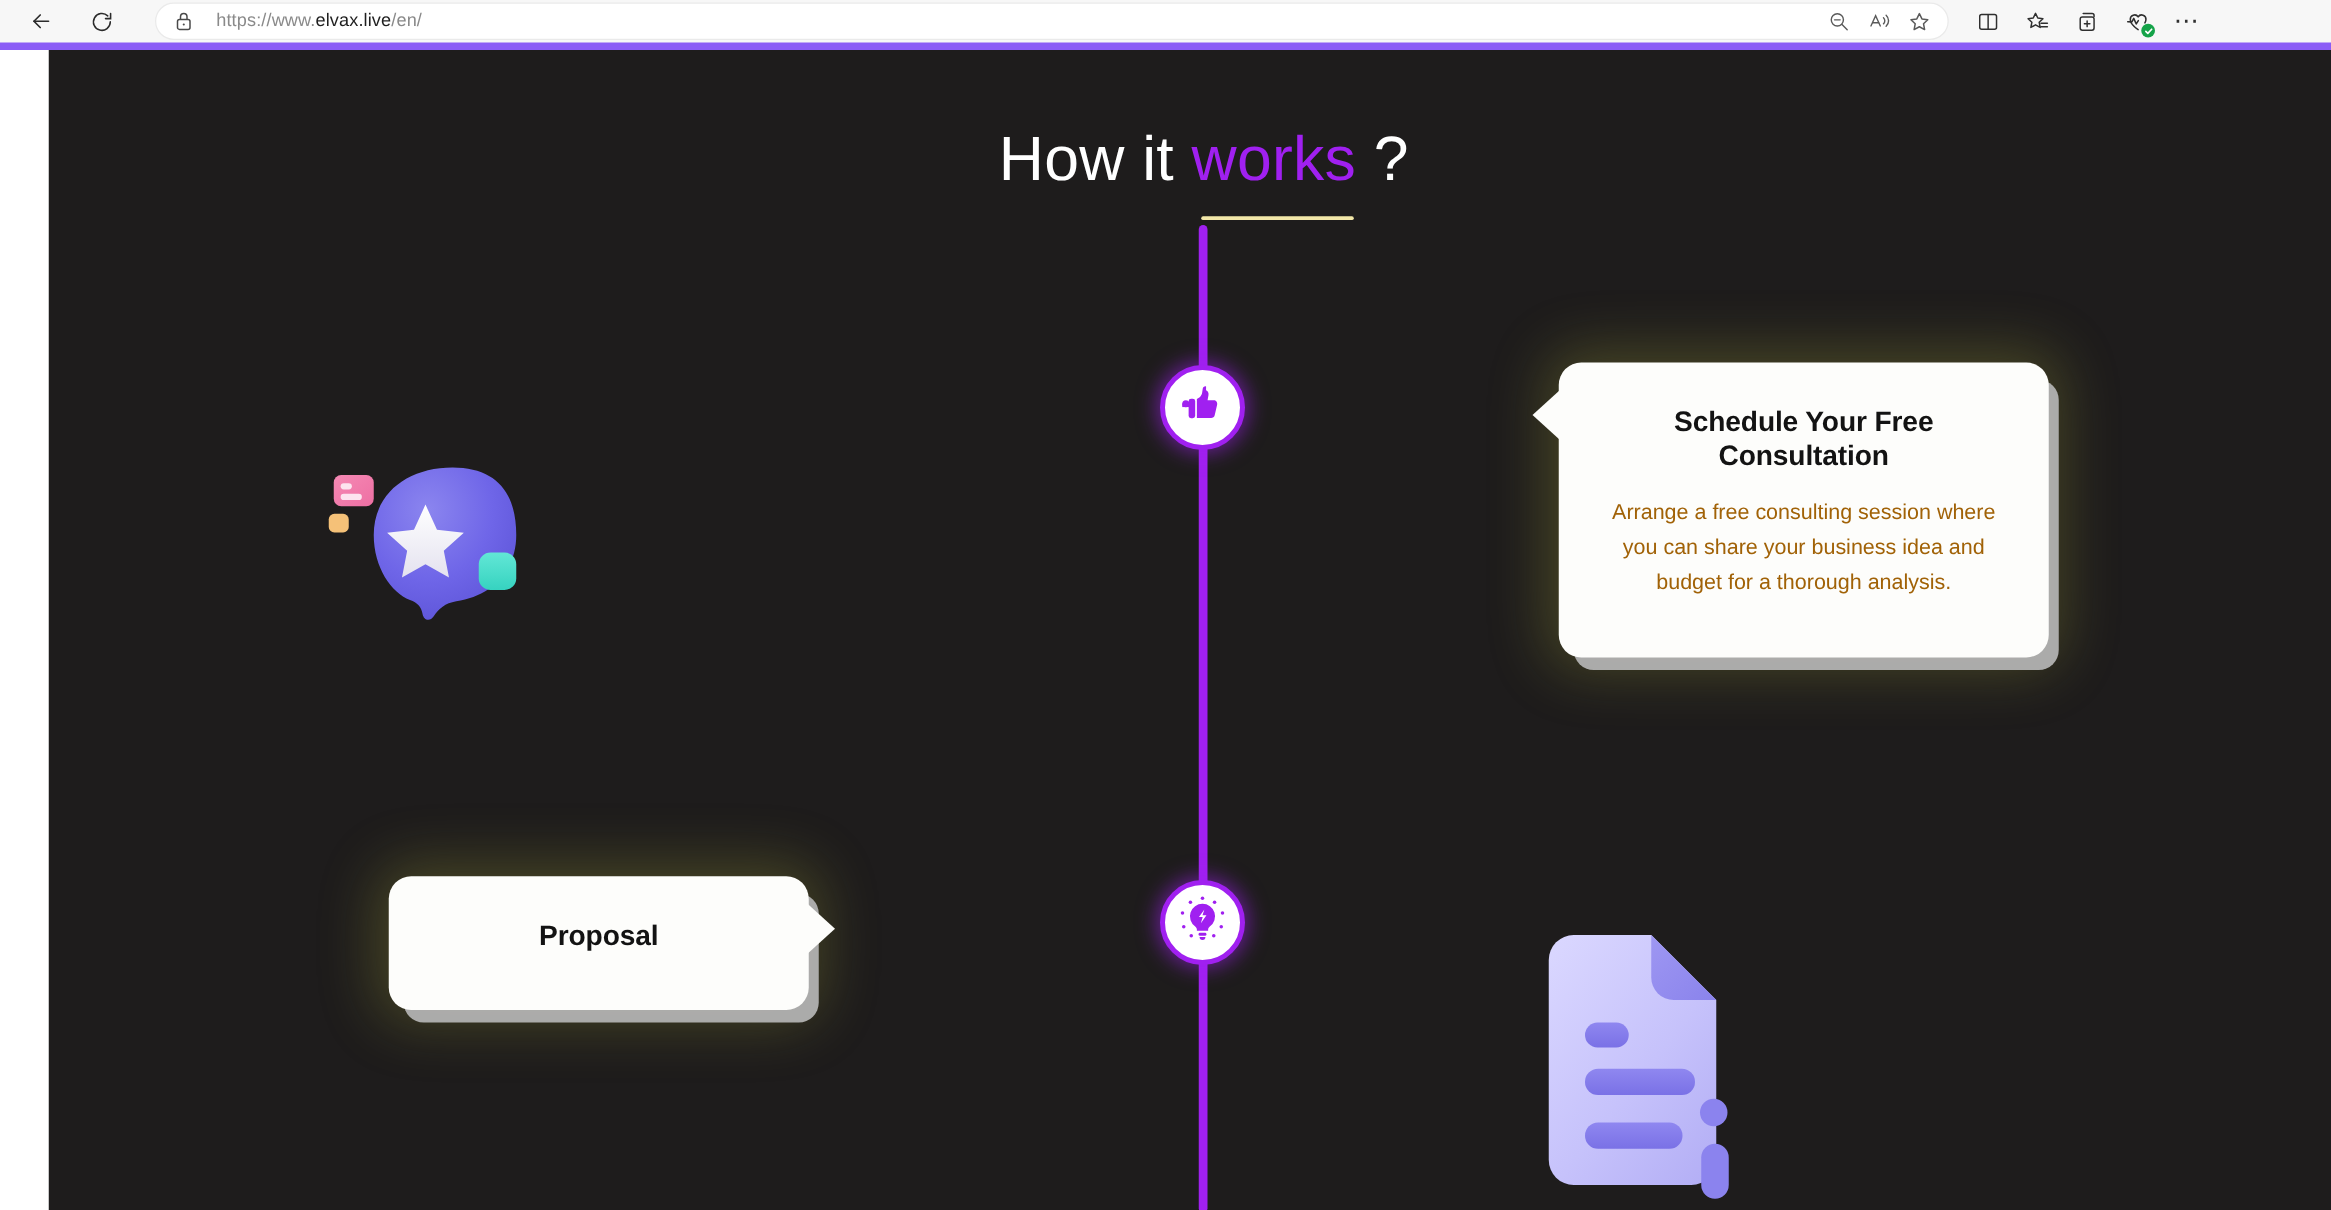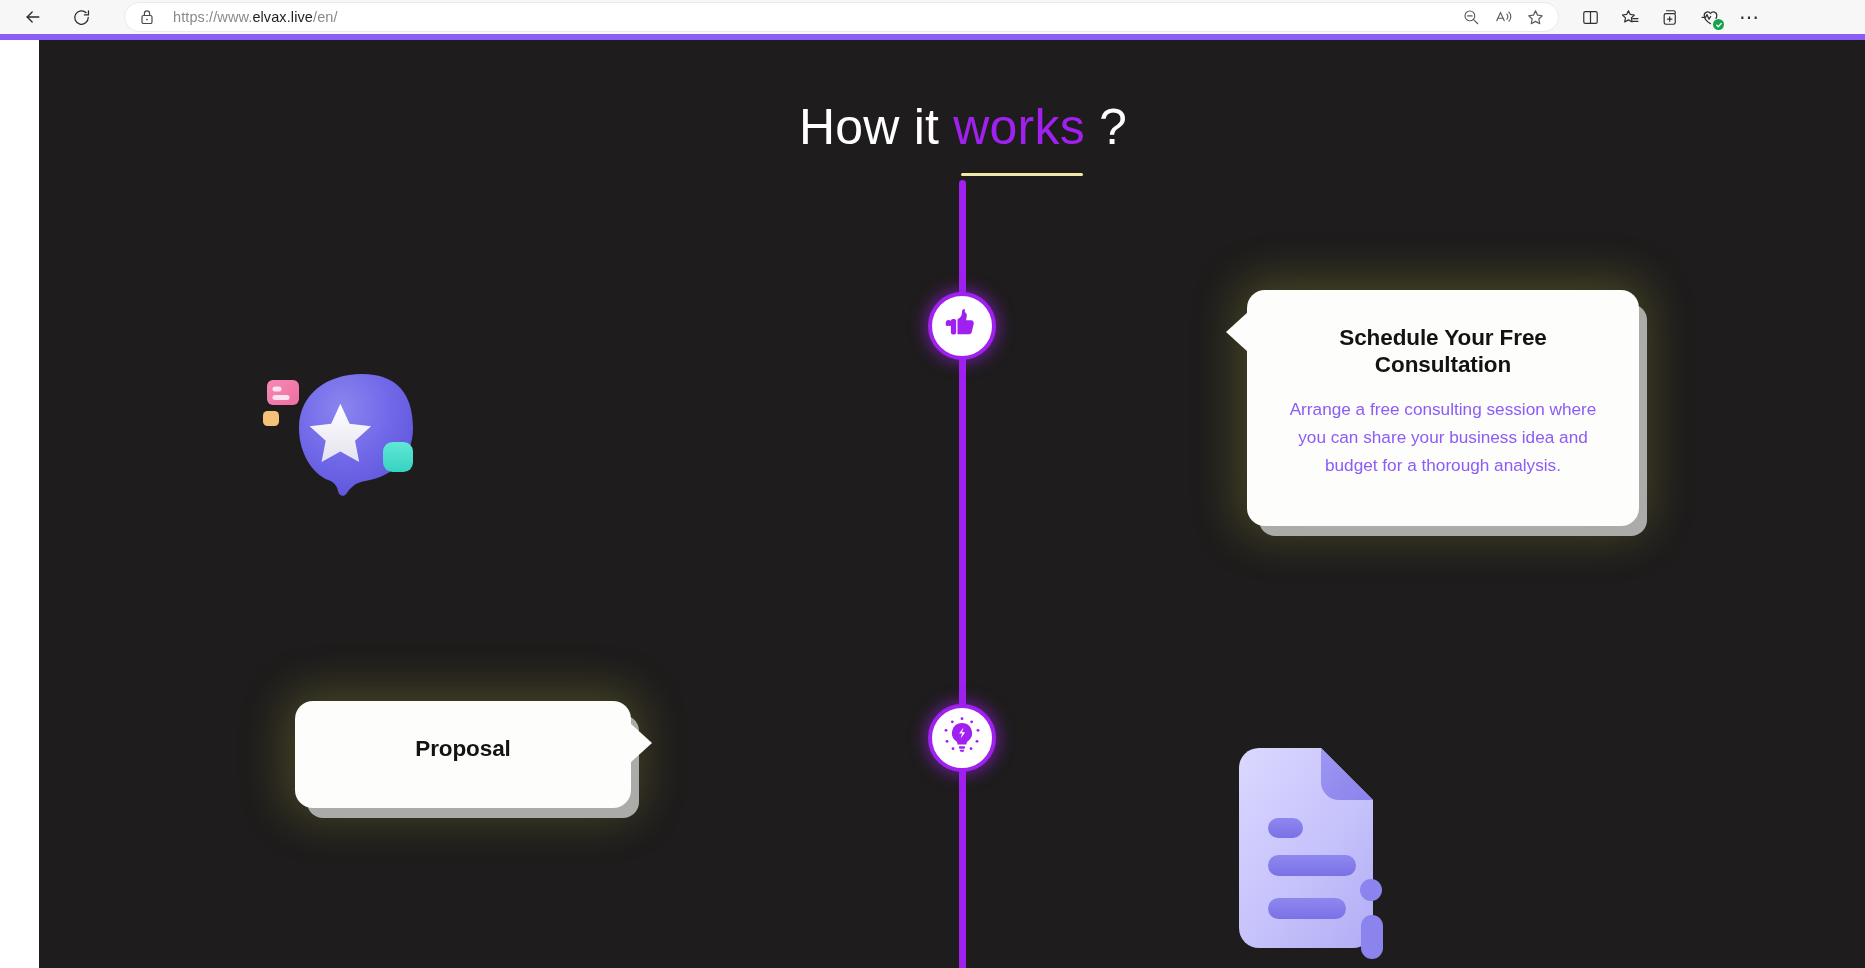--- a/index.html
+++ b/index.html
@@ -141,38 +141,38 @@
     font-weight: bold;
     color: #131313;
     letter-spacing: -0.1px;
     line-height: 1.2;
     font-family: "Liberation Sans", sans-serif;
   }
   .card-body {
     margin-top: 18px;
     font-size: 17.2px;
     line-height: 1.62;
-    color: #8b5cf6;
+    color: #a16207;
     font-family: "Liberation Sans", sans-serif;
   }
   .card-pointer {
     position: absolute;
     width: 0; height: 0;
   }
   #card-consultation {
     left: 1208px; top: 250px; width: 392px;
   }
   #card-consultation .card-pointer {
     left: -21px; top: 22px;
     border-top: 20px solid transparent;
     border-bottom: 20px solid transparent;
     border-right: 22px solid #fdfdfb;
   }
   #card-proposal {
-    left: 256px; top: 661px; width: 336px;
+    left: 272px; top: 661px; width: 336px;
   }
   #card-proposal .card-pointer {
     right: -21px; top: 22px;
     border-top: 20px solid transparent;
     border-bottom: 20px solid transparent;
     border-left: 22px solid #fdfdfb;
   }
 
   
   .illus { position: absolute; }

